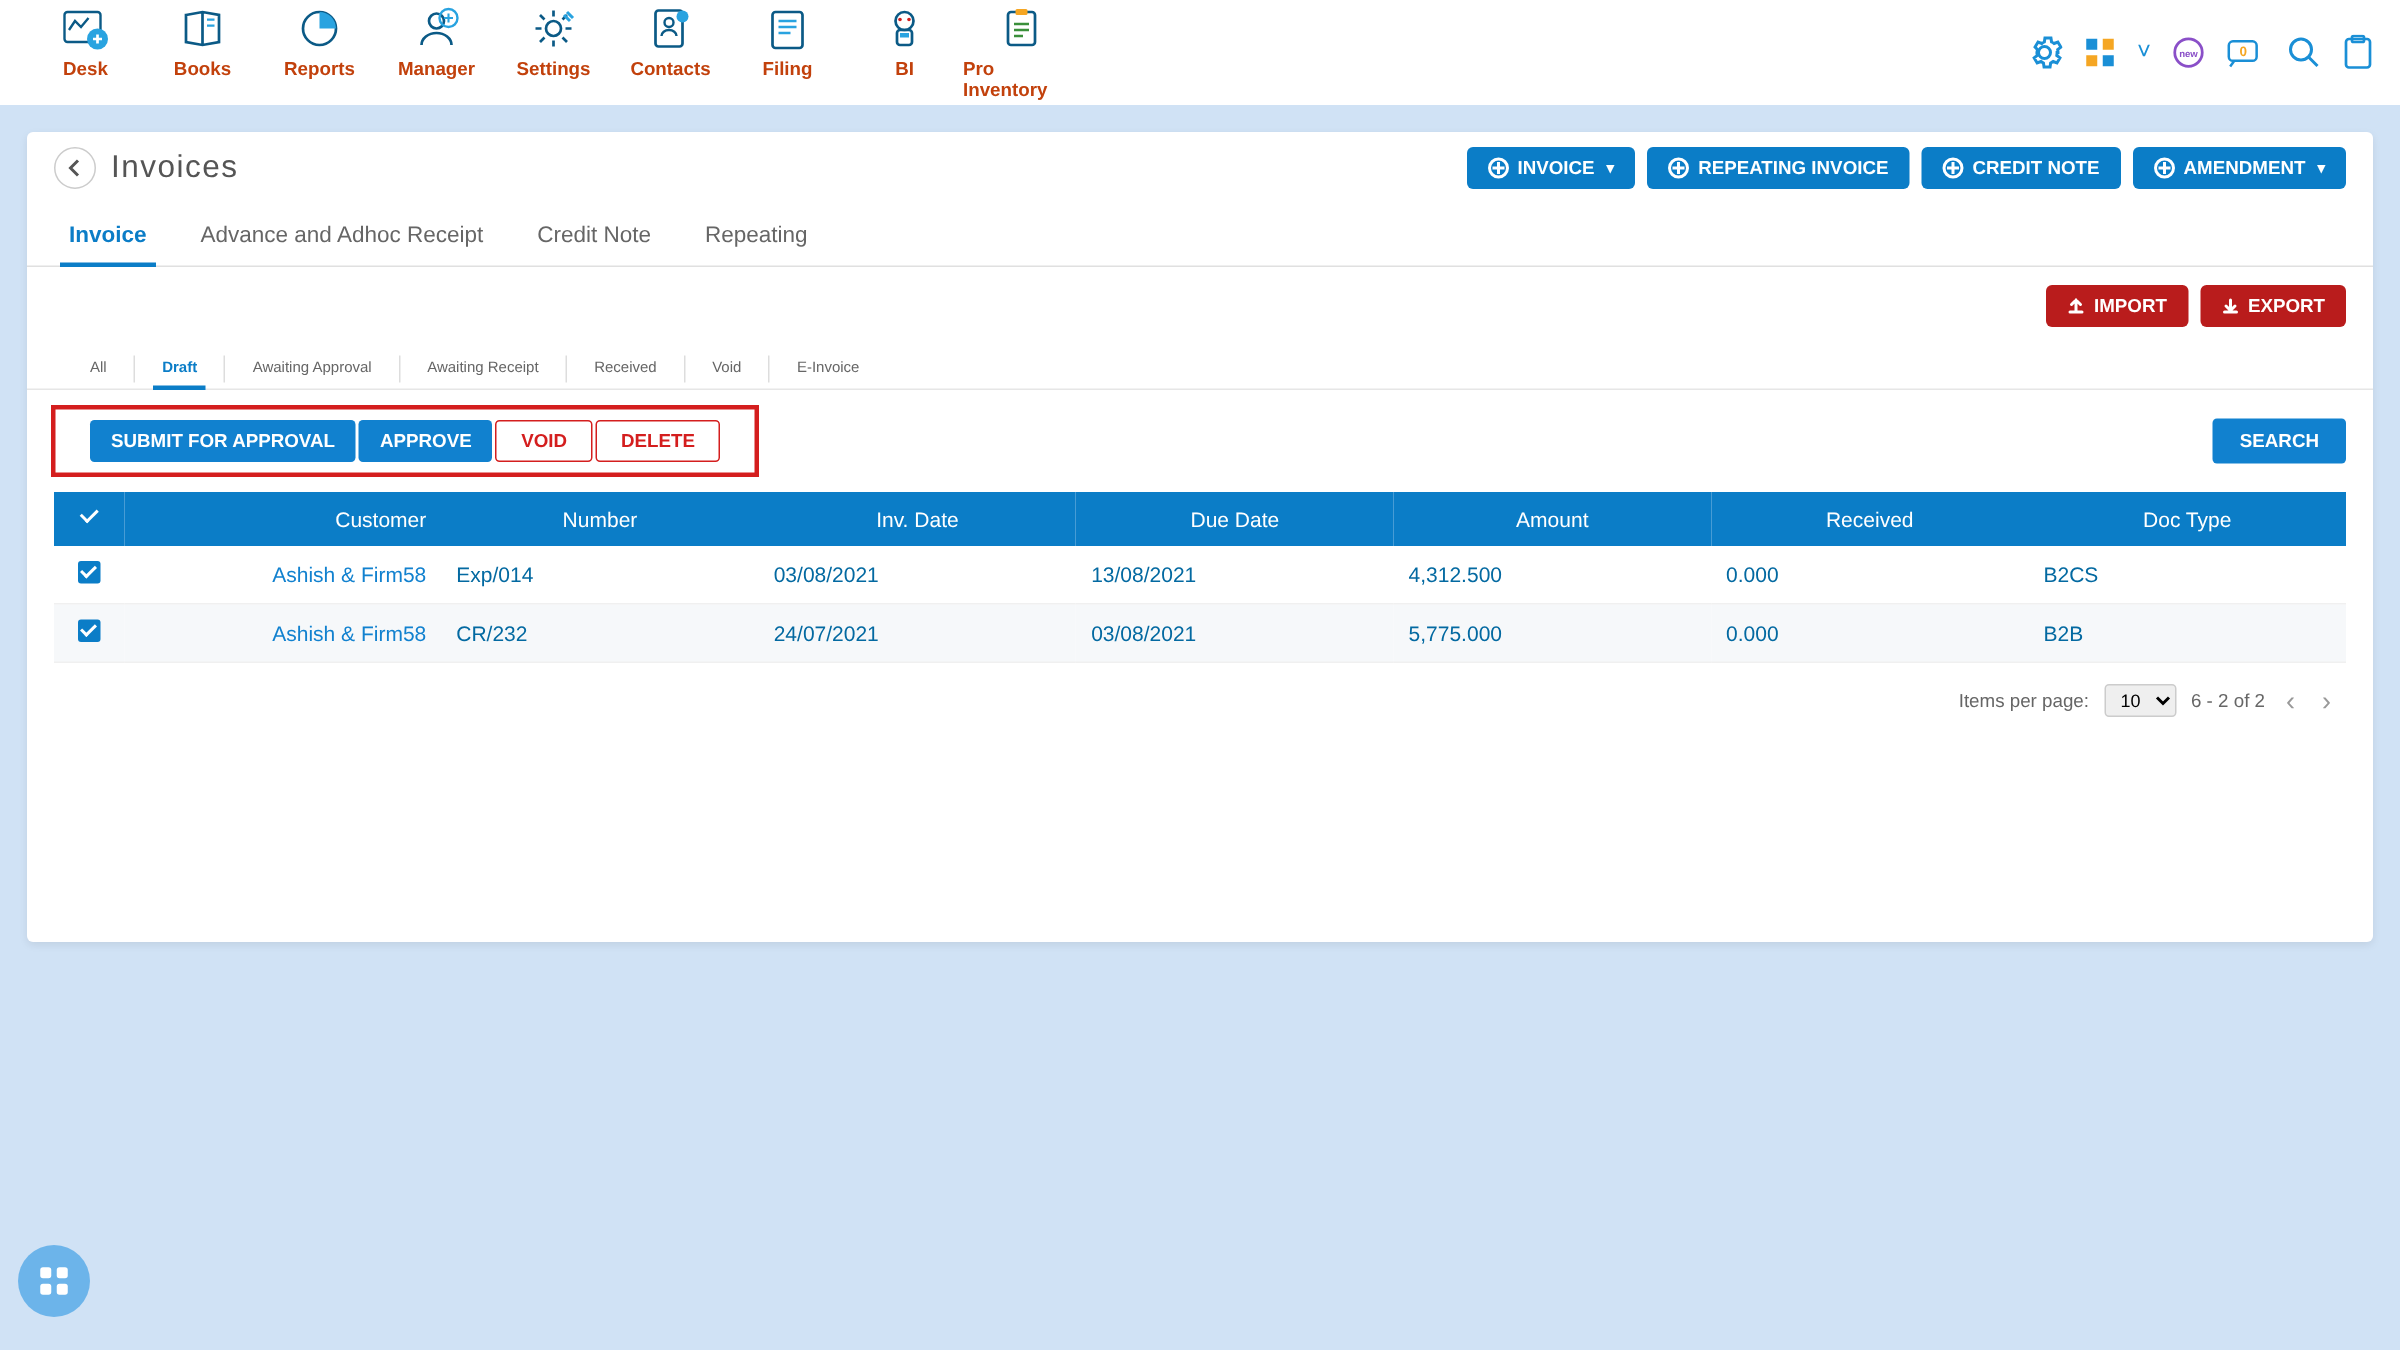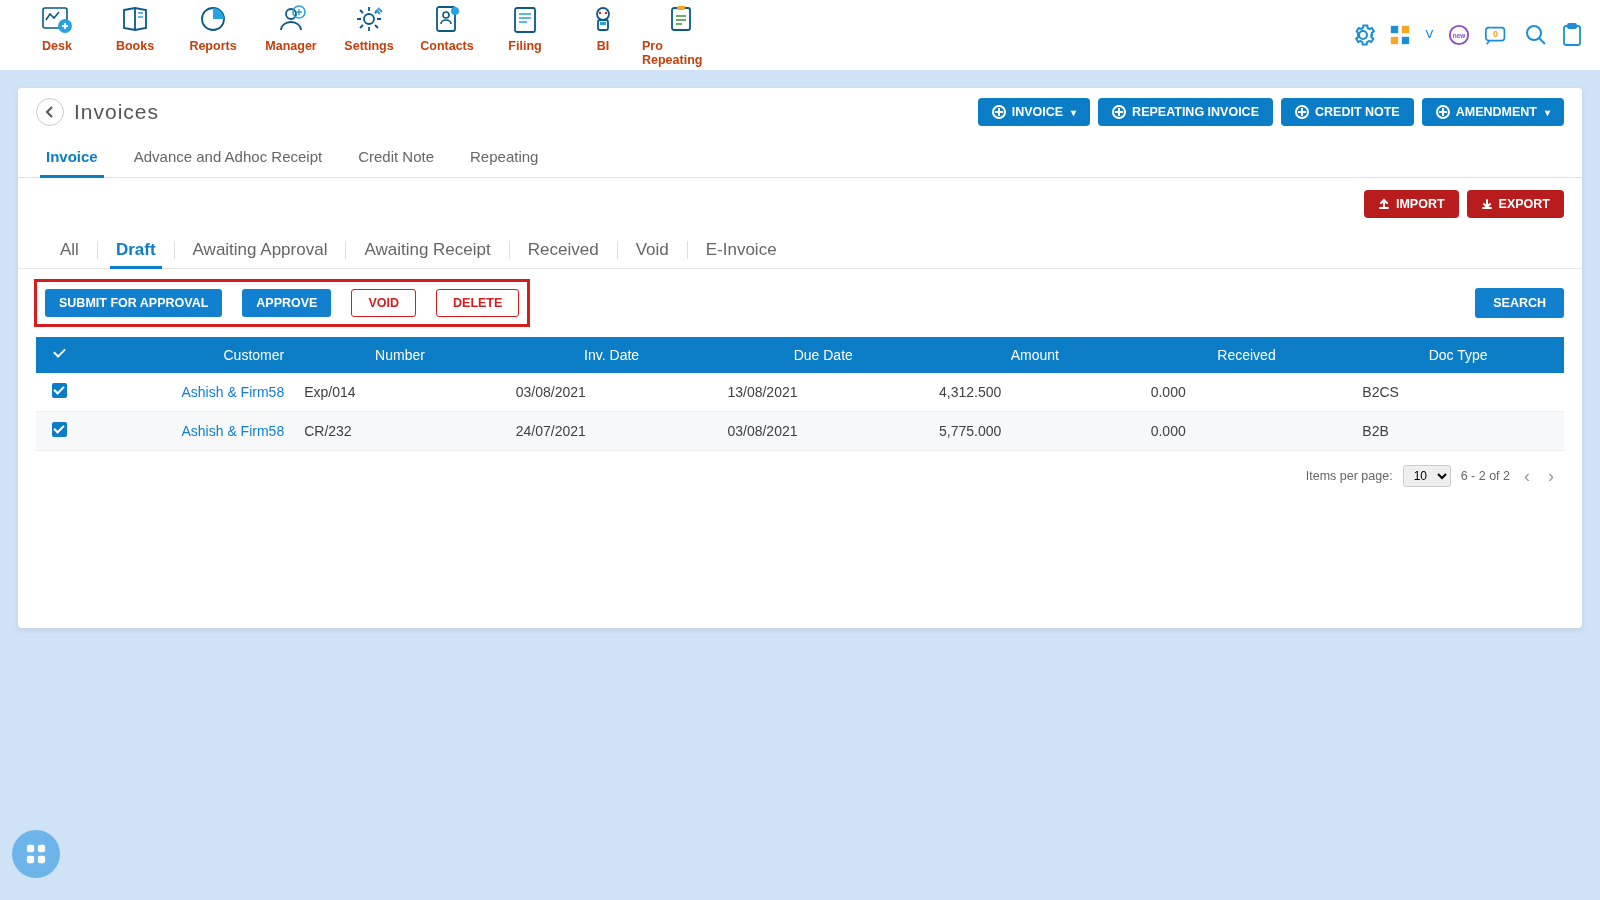--- a/index.html
+++ b/index.html
@@ -133,38 +133,38 @@
     .filter-tabs {
       display: flex;
       gap: 0;
       padding: 8px 24px 0 24px;
       border-bottom: 1px solid #e6e6e6;
       align-items: center;
     }
     .filter-tab {
       padding: 8px 18px;
       color: #666;
-      font-size: 17px;
+      font-size: 10px;
       cursor: pointer;
       position: relative;
     }
     .filter-tab.active { color: #0b7dc7; font-weight: 700; }
     .filter-tab.active::after {
       content: ''; position: absolute; bottom: -1px; left: 12px; right: 12px; height: 3px; background: #0b7dc7;
     }
     .filter-sep { width: 1px; height: 18px; background: #ddd; }
 
     .action-row {
       display: flex; justify-content: space-between; align-items: center;
       padding: 10px 18px;
     }
     .action-hl {
       border: 3px solid #d41e1e;
-      padding: 7px 8px;
-      display: flex; gap: 20px;
+      padding: 7px 23px;
+      display: flex; gap: 2px;
       margin-left: -2px;
     }
     .btn-submit, .btn-approve {
       background: #1181cf; color: #fff; border: none;
       padding: 7px 14px; border-radius: 3px; font-size: 12.5px; font-weight: 700; cursor: pointer;
     }
     .btn-void, .btn-delete {
       background: #fff; color: #d41e1e; border: 1.5px solid #d41e1e;
       padding: 6px 16px; border-radius: 3px; font-size: 12.5px; font-weight: 700; cursor: pointer;
     }
@@ -173,21 +173,21 @@
       padding: 8px 18px; border-radius: 3px; font-size: 12.5px; font-weight: 700; cursor: pointer;
     }
 
     .datatable { margin: 0 18px; border-collapse: collapse; width: calc(100% - 36px); }
     .datatable thead th {
       background: #0b7dc7; color: #fff; font-weight: 500; font-size: 14px;
       padding: 9px 10px; text-align: left;
     }
     .datatable thead th.center { text-align: center; }
     .datatable tbody td {
-      padding: 10px 10px; font-size: 14px; color: #404040;
+      padding: 10px 10px; font-size: 14px; color: #0369a1;
       border-bottom: 1px solid #f0f0f0;
     }
     .datatable tbody tr:nth-child(even) { background: #f6f8fa; }
     .datatable td.link { color: #1181cf; cursor: pointer; text-align: right; }
     .chkcell { width: 44px; text-align: center; }
     .chk {
       width: 15px; height: 15px; display: inline-block; background: #0b7dc7;
       position: relative; border-radius: 2px;
     }
     .chk::after {
@@ -312,21 +312,21 @@
         <div class="label">BI</div>
       </div>
       <div class="topnav-item">
         <div class="icon stub-icon">
           <svg width="30" height="30" viewBox="0 0 30 30">
             <rect x="6" y="4" width="18" height="22" rx="2" fill="none" stroke="#0b5a86" stroke-width="1.8"></rect>
             <rect x="11" y="2" width="8" height="4" rx="1" fill="#f5a623"></rect>
             <path d="M10 12 h10 M10 16 h10 M10 20 h6" stroke="#3a8f3a" stroke-width="1.6"></path>
           </svg>
         </div>
-        <div class="label">Pro Repeating</div>
+        <div class="label">Pro Inventory</div>
       </div>
     </div>
   <div class="topnav-right">
     <span class="ticon">
       <svg width="24" height="24" viewBox="0 0 24 24">
           <path fill="none" stroke="#1a8fd6" stroke-width="2" d="M12 8a4 4 0 100 8 4 4 0 000-8zm9 4a8.9 8.9 0 00-.2-2l2.1-1.6-2-3.4-2.5 1a9 9 0 00-1.7-1l-.4-2.6h-4l-.4 2.6a9 9 0 00-1.7 1l-2.5-1-2 3.4L7.2 10a8.9 8.9 0 000 4l-2.1 1.6 2 3.4 2.5-1c.5.4 1.1.7 1.7 1l.4 2.6h4l.4-2.6c.6-.3 1.2-.6 1.7-1l2.5 1 2-3.4-2.1-1.6c.1-.7.2-1.3.2-2z"></path>
         </svg>
     </span>
     <span class="ticon">
       <svg width="22" height="22" viewBox="0 0 24 24">

